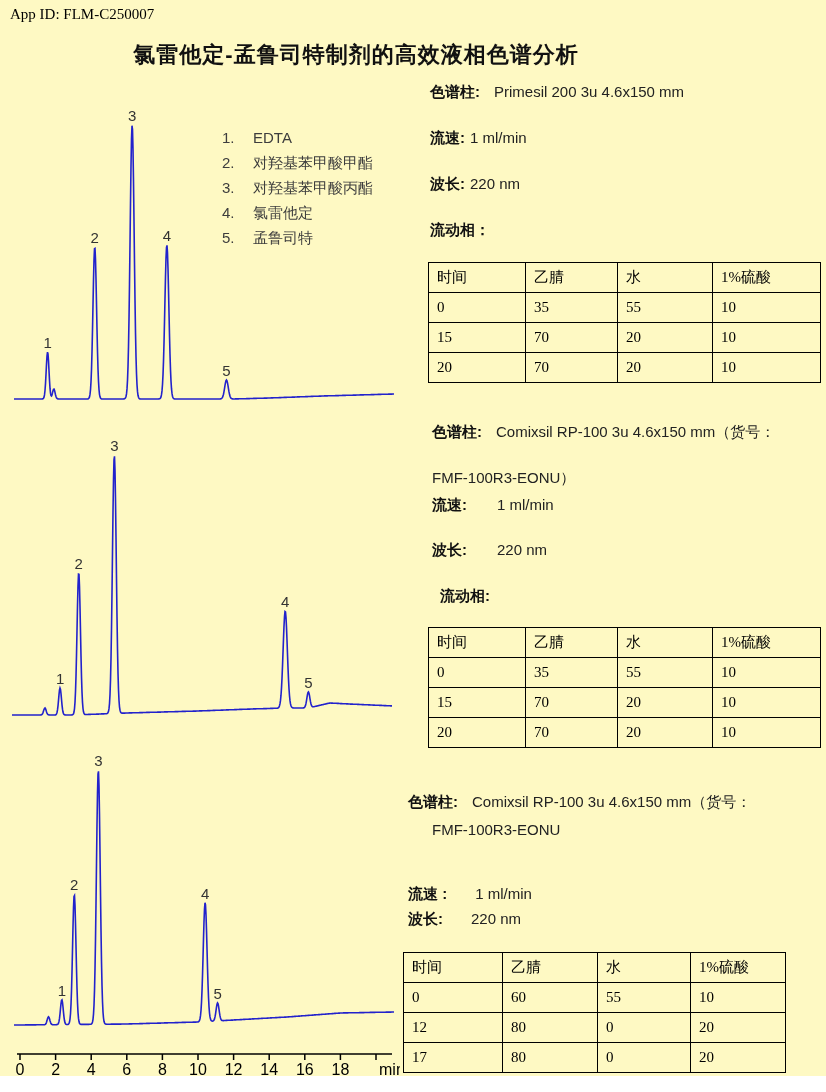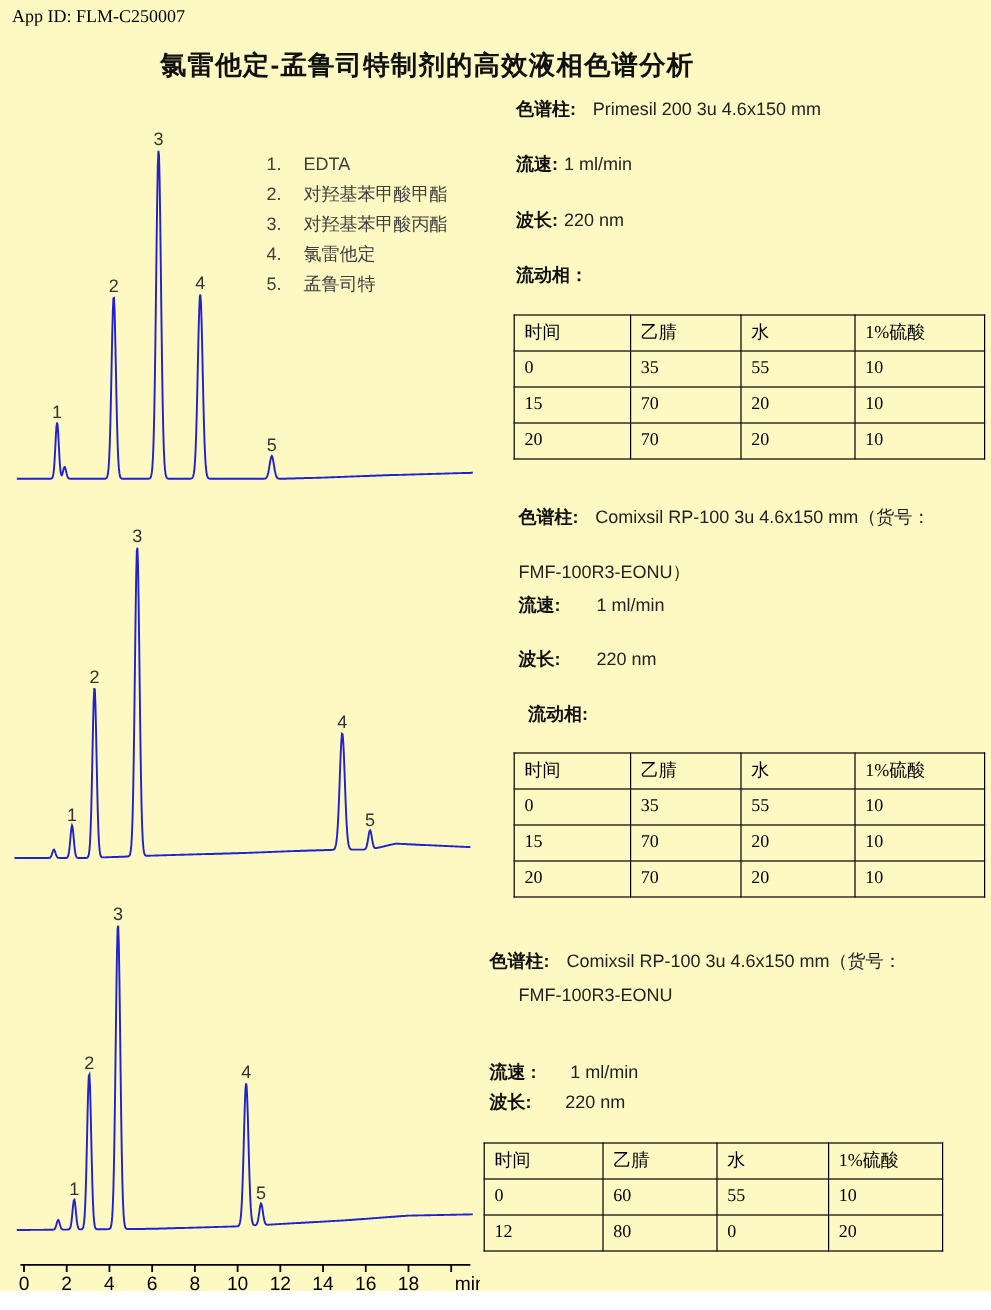--- a/index.html
+++ b/index.html
@@ -236,16 +236,22 @@
       <td>60</td>
       <td>55</td>
       <td>10</td>
     </tr>
     <tr>
       <td>12</td>
       <td>80</td>
       <td>0</td>
       <td>20</td>
     </tr>
+    <tr>
+      <td>17</td>
+      <td>80</td>
+      <td>0</td>
+      <td>20</td>
+    </tr>
   </tbody>
     </table>
 
 </div>
 
 </body></html>

